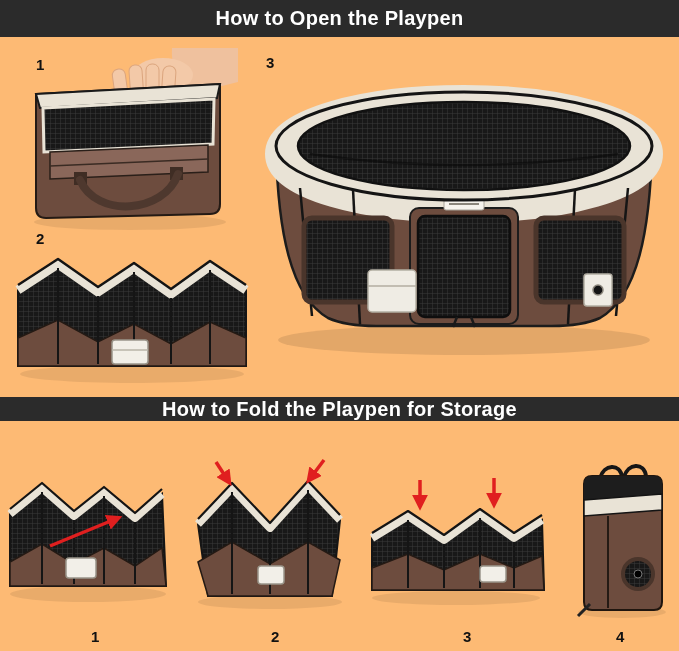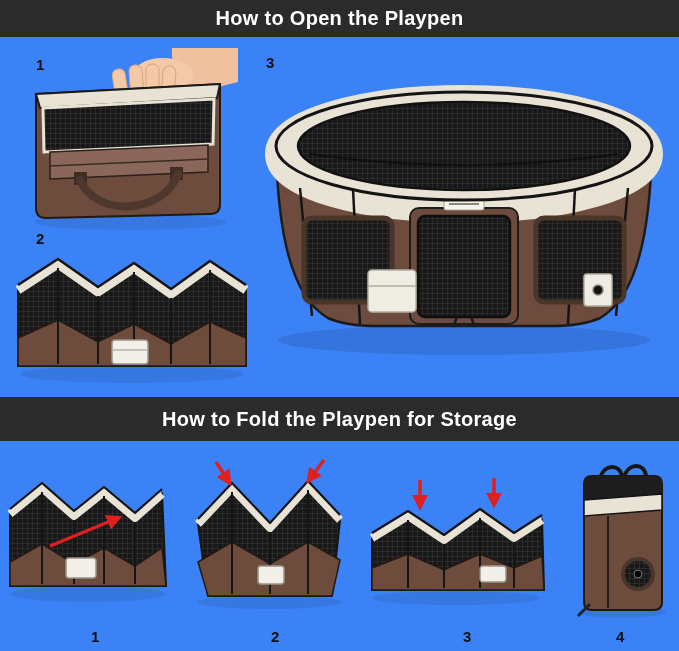--- a/index.html
+++ b/index.html
@@ -1,28 +1,28 @@
 <!DOCTYPE html>
 <html style="--header-bg: #2b2b2b; --header-text: #ffffff; --number-text: #111111; --playpen-brown: #6d4c3e; --playpen-cream: #e9e3d6; --playpen-mesh: #181818; --arrow-red: #e01f1f;"><head>
 <meta charset="utf-8">
 <style>
   * { margin:0; padding:0; box-sizing:border-box; }
   html,body { background:#fff; }
   .page {
-    position:relative; width:679px; height:651px; background:#3b82f6;
+    position:relative; width:679px; height:651px; background:#fdba74;
     font-family:"Liberation Sans", sans-serif; overflow:hidden;
   }
   .hdr {
     position:absolute; left:0; width:100%;
     background:var(--header-bg,#2b2b2b); color:var(--header-text,#ffffff);
     display:flex; align-items:center; justify-content:center;
     font-weight:bold; font-size:20px; letter-spacing:.3px;
   }
   .hdr1 { top:0; height:37px; }
-  .hdr2 { top:397px; height:44px;text-align:right; }
+  .hdr2 { top:397px; height:24px;text-align:right; }
   .stepnum {
     position:absolute; font-weight:bold; font-size:15px;
     color:var(--number-text,#111111);
   }
   .n-open-1 { left:36px;  top:56px; }
   .n-open-2 { left:36px;  top:230px; }
   .n-open-3 { left:266px; top:54px; }
   .n-fold-1 { left:91px;  top:628px; }
   .n-fold-2 { left:271px; top:628px; }
   .n-fold-3 { left:463px; top:628px; }

